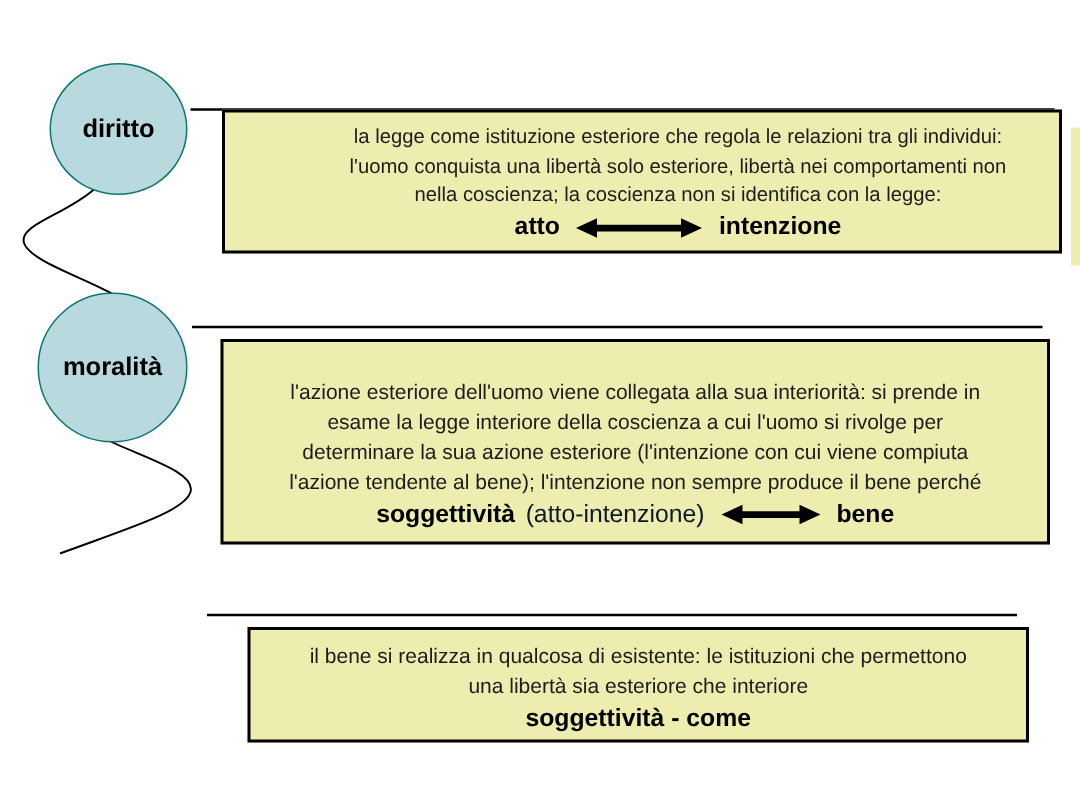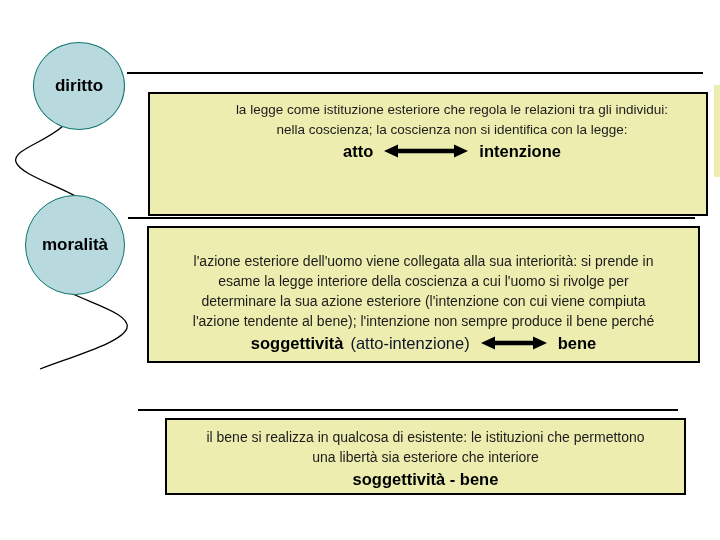--- a/index.html
+++ b/index.html
@@ -28,21 +28,21 @@
   .circle.c1 { left: 33px;  top: 42px;  width: 90px;  height: 86px; }
   .circle.c2 { left: 25px;  top: 195px; width: 98px;  height: 98px; }
   .circle.c3 { left: 20px;  top: 366px; width: 108px; height: 99px; }
   .box {
     position: absolute;
     background: #ededb0;
     border: 2px solid #000;
     box-sizing: border-box;
     text-align: center;
   }
-  .box.b1 { left: 148px; top: 92px;  width: 560px; height: 124px;  padding-top: 6px; padding-left: 48px; }
+  .box.b1 { left: 148px; top: 73px;  width: 560px; height: 96px;  padding-top: 6px; padding-left: 48px; }
   .box.b2 { left: 147px; top: 226px; width: 553px; height: 137px; padding-top: 23px; }
   .box.b3 { left: 165px; top: 418px; width: 521px; height: 77px;  padding-top: 7px; }
   .bline {
     font-size: 14px;
     line-height: 20px;
     white-space: nowrap;
   }
   .box.b1 .bline { font-size: 13.5px; line-height: 19.5px; }
   .emph-row {
     display: flex; align-items: center; justify-content: center;
@@ -76,20 +76,21 @@
 
   <div class="circle c1">
     <span>diritto</span>
   </div>
   <div class="circle c2">
     <span>moralità</span>
   </div>
 
   <div class="box b1">
     <div class="bline">la legge come istituzione esteriore che regola le relazioni tra gli individui:</div>
+    <div class="bline">l'uomo conquista una libertà solo esteriore, libertà nei comportamenti non</div>
     <div class="bline">nella coscienza; la coscienza non si identifica con la legge:</div>
     <div class="emph-row">
       <span class="emph-bold gap-r">atto</span>
       <svg class="dbl-arrow" width="84" height="14" viewBox="0 0 84 14">
         <line x1="12" y1="7" x2="72" y2="7" stroke="#000" stroke-width="4.5"></line>
         <polygon points="0,7 14,0.5 14,13.5" fill="#000"></polygon>
         <polygon points="84,7 70,0.5 70,13.5" fill="#000"></polygon>
       </svg>
       <span class="emph-bold gap-l">intenzione</span>
     </div>
@@ -109,19 +110,19 @@
         <polygon points="66,7 52,0.5 52,13.5" fill="#000"></polygon>
       </svg>
       <span class="emph-bold gap-l">bene</span>
     </div>
   </div>
 
   <div class="box b3">
     <div class="bline">il bene si realizza in qualcosa di esistente: le istituzioni che permettono</div>
     <div class="bline">una libertà sia esteriore che interiore</div>
     <div class="emph-row">
-      <span class="emph-bold">soggettività - bene</span>
+      <span class="emph-bold">soggettività - come</span>
     </div>
   </div>
 
   <div class="sliver"></div>
 
 </div>
 
 </body></html>

